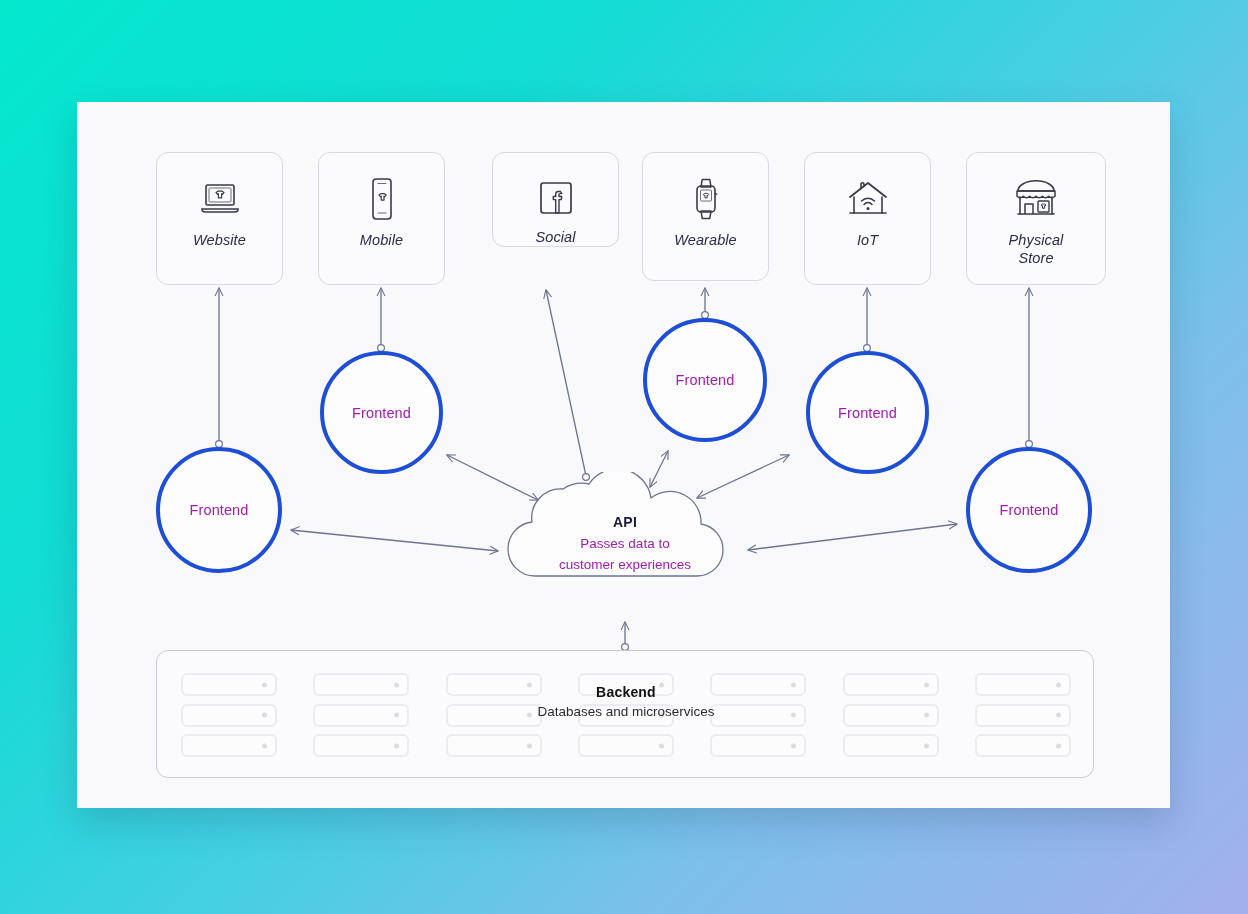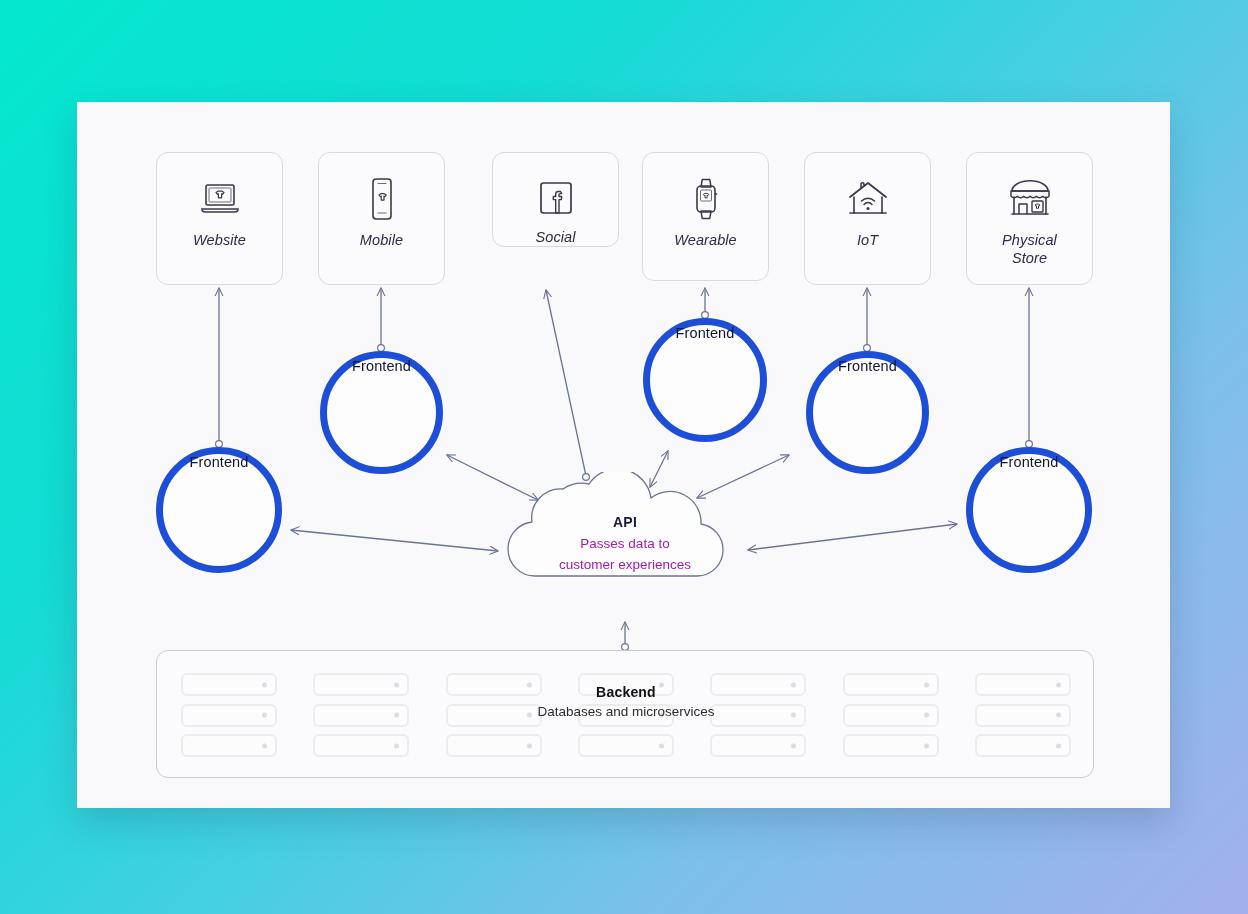--- a/index.html
+++ b/index.html
@@ -28,23 +28,23 @@
     font-style:italic;
   }
   .card .ico{margin-top:22px;height:48px;display:flex;align-items:center;justify-content:center;}
   .card .lbl{
     margin-top:8px;color:#2b2b4c;font-size:14.5px;line-height:18px;text-align:center;
     letter-spacing:.1px;
   }
 
   
   .circle{
-    position:absolute;border:7px solid #1d4ed8;border-radius:50%;
-    background:#fdfdfe;display:flex;align-items:flex-start;justify-content:center;
-    color:#0f172a;font-size:14.5px;letter-spacing:.1px;box-sizing:border-box;
+    position:absolute;border:4px solid #1d4ed8;border-radius:50%;
+    background:#fdfdfe;display:flex;align-items:center;justify-content:center;
+    color:#a21caf;font-size:14.5px;letter-spacing:.1px;box-sizing:border-box;
   }
 
   
   #cloud{position:absolute;left:497px;top:472px;width:256px;height:136px;}
   #cloud .txt{
     position:absolute;left:0;top:42px;width:256px;text-align:center;
     color:#1b1b3f;
   }
   #cloud .t1{font-size:14px;font-weight:bold;letter-spacing:.3px;}
   #cloud .t2{font-size:13.5px;line-height:21px;margin-top:3px;color:#a21caf;}
@@ -175,21 +175,21 @@
         <line x1="36" y1="17" x2="36" y2="33" stroke="#3a3a4a" stroke-width="1.6" stroke-linecap="round"></line>
         <line x1="4" y1="33" x2="40" y2="33" stroke="#3a3a4a" stroke-width="1.6" stroke-linecap="round"></line>
         <path d="M15.5 21 a9 9 0 0 1 13 0" fill="none" stroke="#3a3a4a" stroke-width="1.5" stroke-linecap="round"></path>
         <path d="M18 24.4 a5.3 5.3 0 0 1 8 0" fill="none" stroke="#3a3a4a" stroke-width="1.5" stroke-linecap="round"></path>
         <circle cx="22" cy="28.4" r="1.5" fill="#3a3a4a"></circle>
       </svg>
     </span>
     <span class="lbl">IoT</span>
   </div>
 
-  <div class="card" style="left:966px;top:152px;width:127px;height:133px;">
+  <div class="card" style="left:966px;top:152px;width:140px;height:133px;">
     <span class="ico">
       <svg width="46" height="38" viewBox="0 0 46 38" xmlns="http://www.w3.org/2000/svg">
         <path d="M5 11 a6 3.4 0 0 1 36 0 z" fill="none" stroke="#3a3a4a" stroke-width="1.6" stroke-linejoin="round"></path>
         <path d="M4 11 h38 v5.2 q-3.2 3.2 -6.3 0 q-3.2 3.2 -6.3 0 q-3.2 3.2 -6.4 0 q-3.2 3.2 -6.3 0 q-3.2 3.2 -6.4 0 q-3.2 3.2 -6.3 0 z" fill="none" stroke="#3a3a4a" stroke-width="1.5" stroke-linejoin="round"></path>
         <line x1="7" y1="17" x2="7" y2="34" stroke="#3a3a4a" stroke-width="1.6" stroke-linecap="round"></line>
         <line x1="39" y1="17" x2="39" y2="34" stroke="#3a3a4a" stroke-width="1.6" stroke-linecap="round"></line>
         <line x1="5" y1="34" x2="41" y2="34" stroke="#3a3a4a" stroke-width="1.6" stroke-linecap="round"></line>
         <path d="M12 34 v-10 h8 v10" fill="none" stroke="#3a3a4a" stroke-width="1.5" stroke-linejoin="round"></path>
         <rect x="25" y="21" width="11" height="11" rx="0.8" fill="none" stroke="#3a3a4a" stroke-width="1.4"></rect>
         <path d="M28 25 l1.4-0.9 h2.2 l1.4 0.9 -0.9 1.2 -0.6 -0.35 v2.45 h-2 v-2.45 l-0.6 0.35 z" fill="none" stroke="#3a3a4a" stroke-width="1" stroke-linejoin="round"></path>

